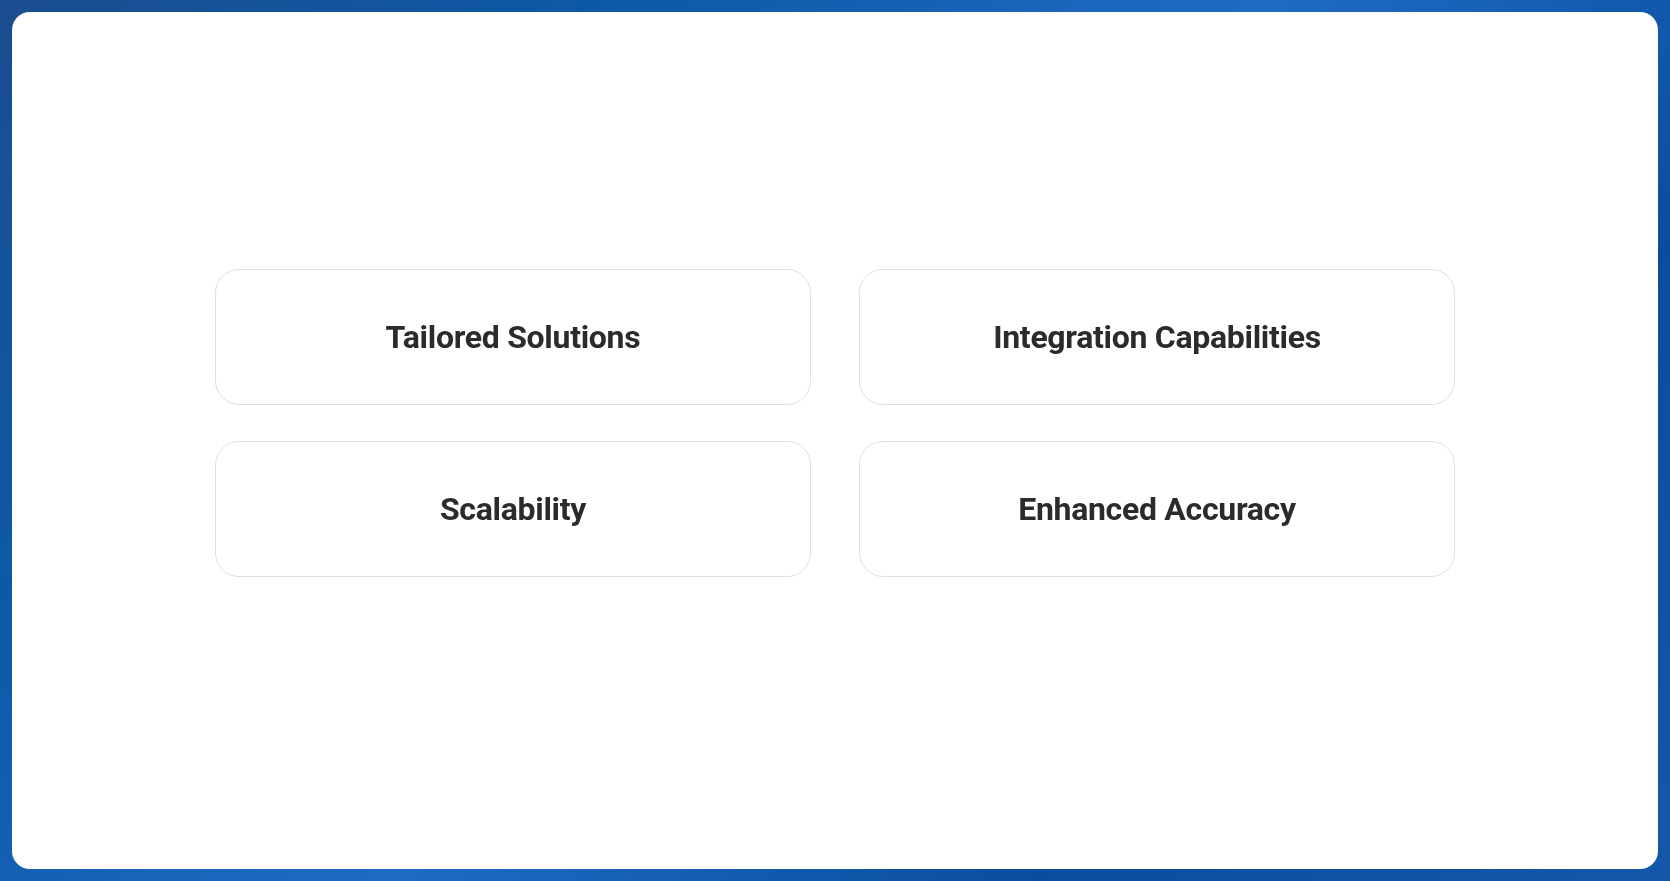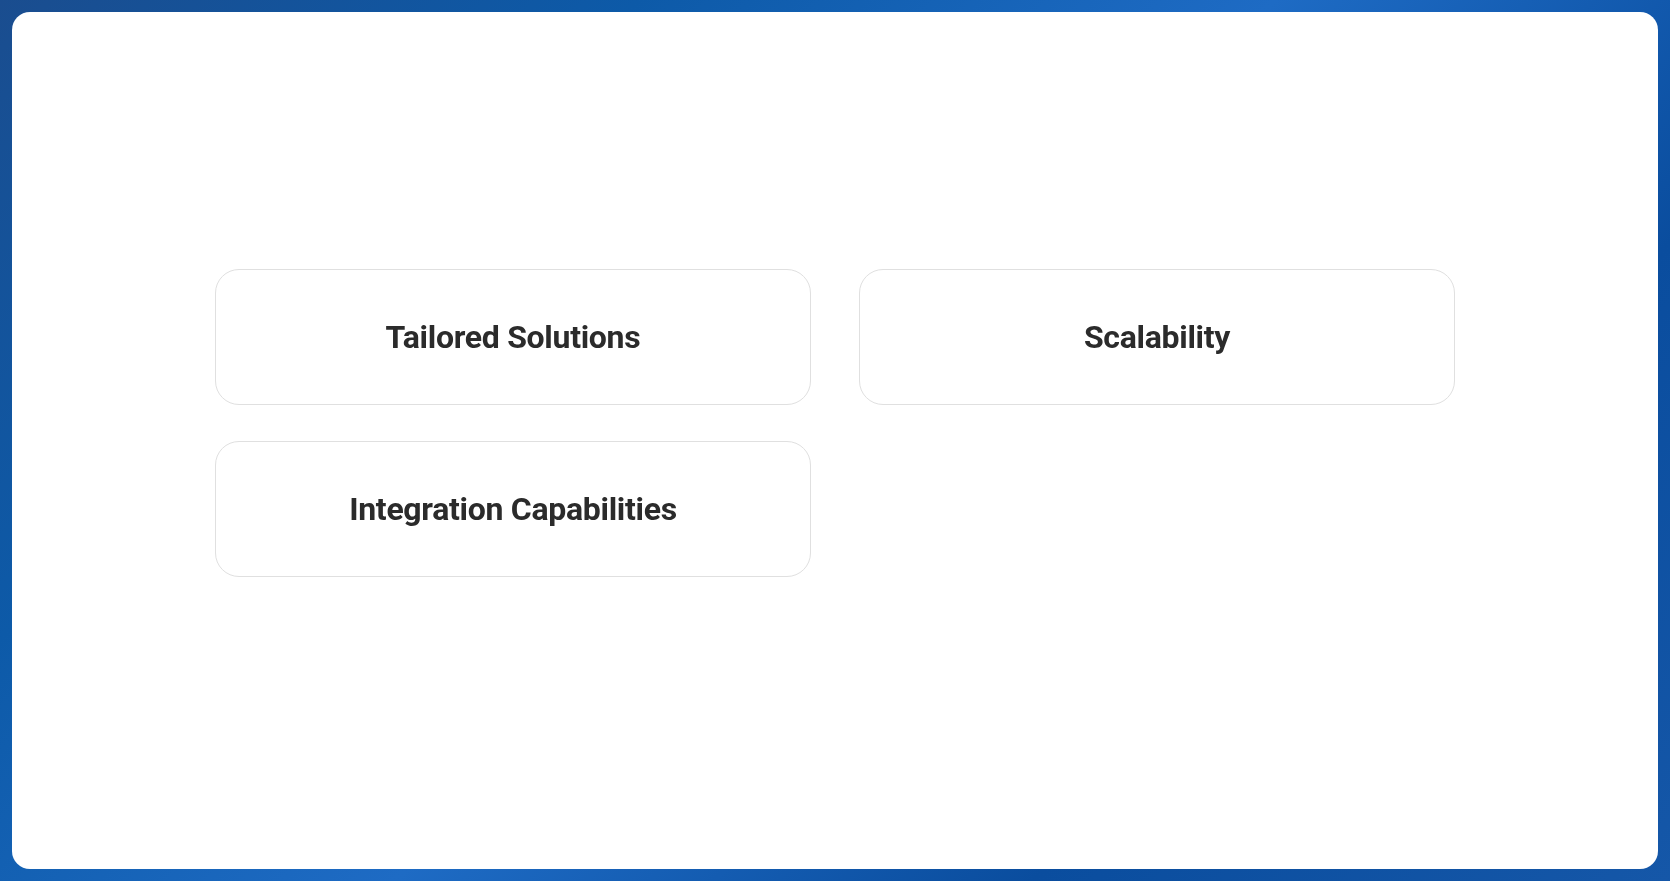--- a/index.html
+++ b/index.html
@@ -64,20 +64,23 @@
   </style>
 </head>
 <body>
 
 <div class="card-container">
   <div class="grid">
     <div class="feature-card">
       <div class="feature-title">Tailored Solutions</div>
     </div>
     <div class="feature-card">
+      <div class="feature-title">Integration Capabilities</div>
+    </div>
+    <div class="feature-card">
       <div class="feature-title">Scalability</div>
     </div>
     <div class="feature-card">
-      <div class="feature-title">Integration Capabilities</div>
+      <div class="feature-title">Enhanced Accuracy</div>
     </div>
     <div class="empty-cell"></div>
   </div>
 </div>
 
 </body></html>

